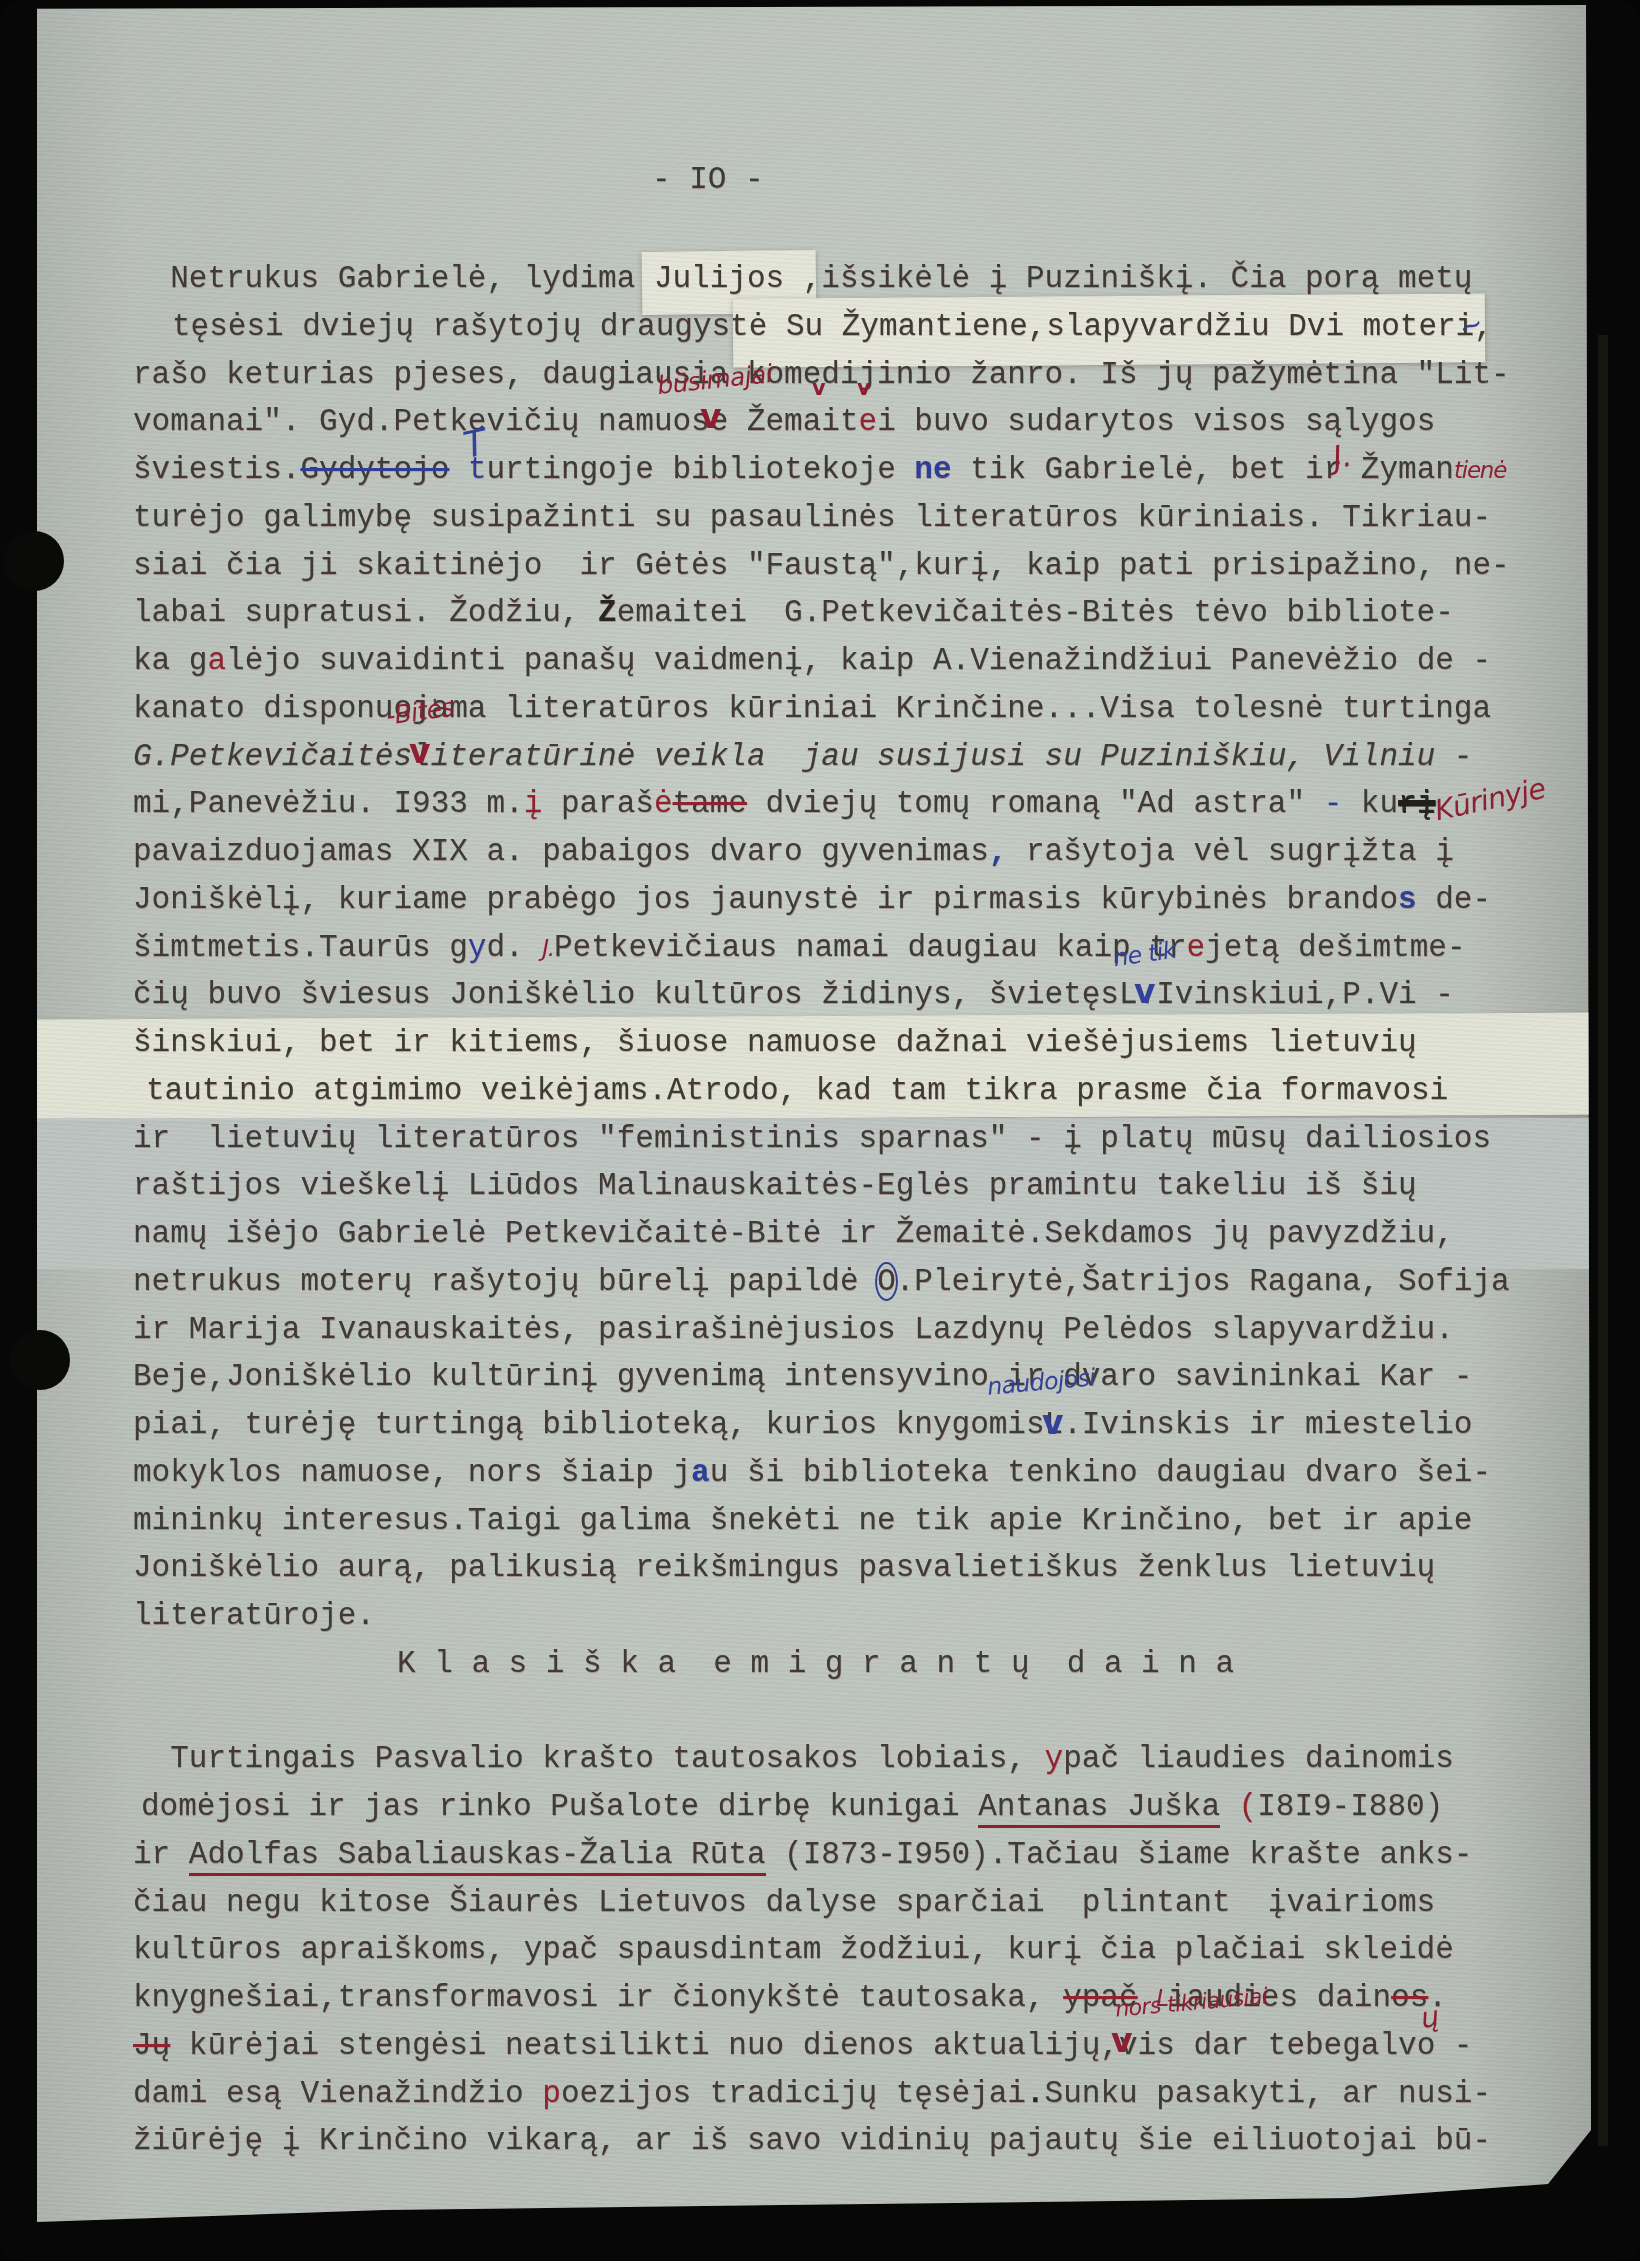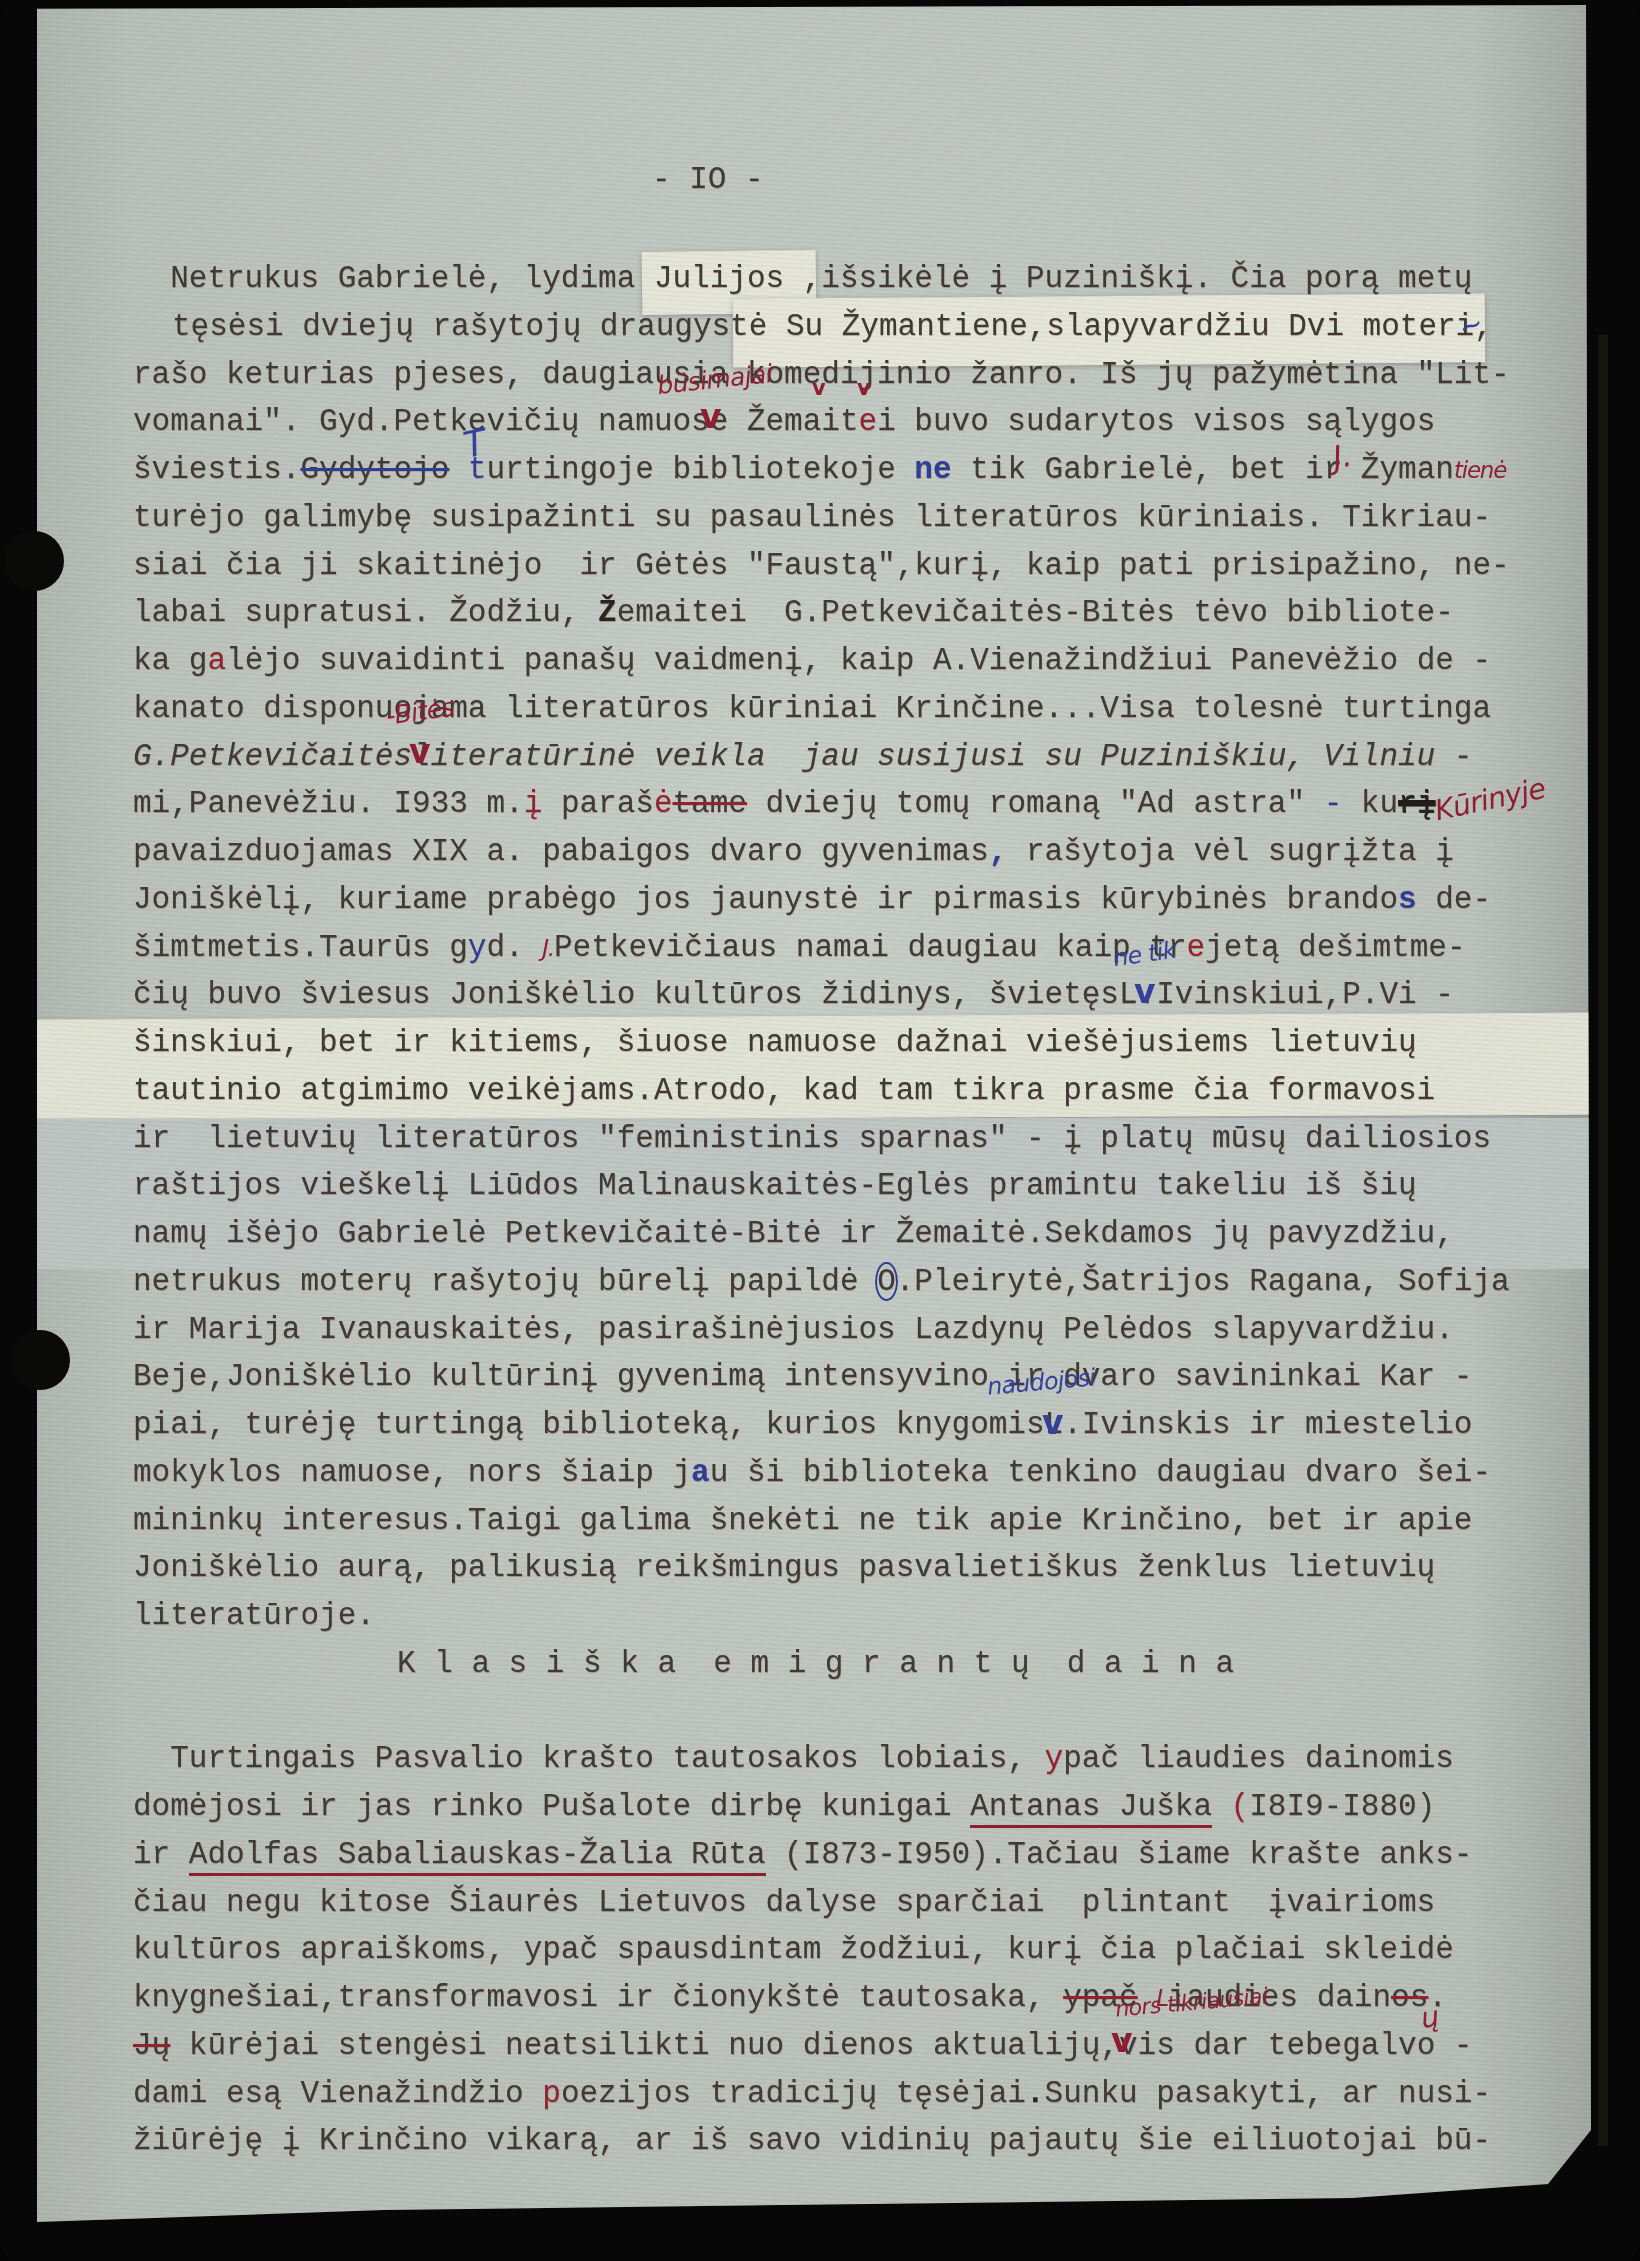--- a/index.html
+++ b/index.html
@@ -74,35 +74,35 @@
       <div class="tline" style="top: 334px;"><span class="seg seg-n">labai supratusi. Žodžiu, </span><span class="seg seg-bold">Ž</span><span class="seg seg-n">emaitei  G.Petkevičaitės-Bitės tėvo bibliote-</span></div>
       <div class="tline" style="top: 382px;"><span class="seg seg-n">ka g</span><span class="seg seg-red">a</span><span class="seg seg-n">lėjo suvaidinti panašų vaidmenį, kaip A.Vienažindžiui Panevėžio de -</span></div>
       <div class="tline" style="top: 430px;"><span class="seg seg-n">kanato disponuojama literatūros kūriniai Krinčine...Visa tolesnė turtinga</span></div>
       <div class="tline" style="top: 478px; font-style: italic;"><span class="seg seg-n">G.Petkevičaitės</span><span class="seg seg-n">literatūrinė veikla  jau susijusi su Puziniškiu, Vilniu -</span></div>
       <div class="tline" style="top: 525px;"><span class="seg seg-n">mi,Panevėžiu. I933 m.</span><span class="seg seg-red">į</span><span class="seg seg-n"> paraš</span><span class="seg seg-red">ė</span><span class="seg seg-rstrike">tame</span><span class="seg seg-n"> dviejų tomų romaną "Ad astra" </span><span class="seg seg-blue">- </span><span class="seg seg-n">ku</span><span class="seg seg-kstrike">rį</span></div>
       <div class="tline" style="top: 573px;"><span class="seg seg-n">pavaizduojamas XIX a. pabaigos dvaro gyvenimas</span><span class="seg seg-bluebold">,</span><span class="seg seg-n"> rašytoja vėl sugrįžta į</span></div>
       <div class="tline" style="top: 621px;"><span class="seg seg-n">Joniškėlį, kuriame prabėgo jos jaunystė ir pirmasis kūrybinės brando</span><span class="seg seg-bluebold">s</span><span class="seg seg-n"> de-</span></div>
       <div class="tline" style="top: 669px;"><span class="seg seg-n">šimtmetis.Taurūs g</span><span class="seg seg-blue">y</span><span class="seg seg-n">d. </span><span class="seg seg-rhand">J.</span><span class="seg seg-n">Petkevičiaus namai daugiau kaip tr</span><span class="seg seg-red">e</span><span class="seg seg-n">jetą dešimtme-</span></div>
       <div class="tline" style="top: 716px;"><span class="seg seg-n">čių buvo šviesus Joniškėlio kultūros židinys, švietęs</span><span class="seg seg-n">L.Ivinskiui,P.Vi -</span></div>
       <div class="tline" style="top: 764px;"><span class="seg seg-n">šinskiui, bet ir kitiems, šiuose namuose dažnai viešėjusiems lietuvių</span></div>
-      <div class="tline" style="top: 812px;"><span class="seg seg-n">tautinio atgimimo veikėjams.Atrodo, kad tam tikra prasme čia formavosi</span></div>
+      <div class="tline" style="top: 812px; margin-left: 13px;"><span class="seg seg-n">tautinio atgimimo veikėjams.Atrodo, kad tam tikra prasme čia formavosi</span></div>
       <div class="tline" style="top: 860px;"><span class="seg seg-n">ir  lietuvių literatūros "feministinis sparnas" - į platų mūsų dailiosios</span></div>
       <div class="tline" style="top: 907px;"><span class="seg seg-n">raštijos vieškelį Liūdos Malinauskaitės-Eglės pramintu takeliu iš šių</span></div>
       <div class="tline" style="top: 955px;"><span class="seg seg-n">namų išėjo Gabrielė Petkevičaitė-Bitė ir Žemaitė.Sekdamos jų pavyzdžiu,</span></div>
       <div class="tline" style="top: 1003px;"><span class="seg seg-n">netrukus moterų rašytojų būrelį papildė </span><span class="seg seg-bcircle">O</span><span class="seg seg-n">.Pleirytė,Šatrijos Ragana, Sofija</span></div>
       <div class="tline" style="top: 1051px;"><span class="seg seg-n">ir Marija Ivanauskaitės, pasirašinėjusios Lazdynų Pelėdos slapyvardžiu.</span></div>
       <div class="tline" style="top: 1098px;"><span class="seg seg-n">Beje,Joniškėlio kultūrinį gyvenimą intensyvino ir dvaro savininkai Kar -</span></div>
       <div class="tline" style="top: 1146px;"><span class="seg seg-n">piai, turėję turtingą biblioteką, kurios knygomis</span><span class="seg seg-n">L.Ivinskis ir miestelio</span></div>
       <div class="tline" style="top: 1194px;"><span class="seg seg-n">mokyklos namuose, nors šiaip j</span><span class="seg seg-bluebold">a</span><span class="seg seg-n">u ši biblioteka tenkino daugiau dvaro šei-</span></div>
       <div class="tline" style="top: 1242px;"><span class="seg seg-n">mininkų interesus.Taigi galima šnekėti ne tik apie Krinčino, bet ir apie</span></div>
       <div class="tline" style="top: 1289px;"><span class="seg seg-n">Joniškėlio aurą, palikusią reikšmingus pasvalietiškus ženklus lietuvių</span></div>
       <div class="tline" style="top: 1337px; text-align: right;"><span class="seg seg-n">literatūroje.</span></div>
       <div class="tline" style="top: 1385px; left: 264px;"><span class="seg seg-n">K l a s i š k a  e m i g r a n t ų  d a i n a</span></div>
       <div class="tline" style="top: 1480px;"><span class="seg seg-n">  Turtingais Pasvalio krašto tautosakos lobiais, </span><span class="seg seg-red">y</span><span class="seg seg-n">pač</span><span class="seg seg-n"> liaudies dainomis</span></div>
-      <div class="tline" style="top: 1528px;"><span class="seg seg-n">domėjosi ir jas rinko Pušalote dirbę kunigai </span><span class="seg seg-runder">Antanas Juška</span><span class="seg seg-n"> </span><span class="seg seg-red">(</span><span class="seg seg-n">I8I9-I880)</span></div>
+      <div class="tline" style="top: 1528px; margin-left: 8px;"><span class="seg seg-n">domėjosi ir jas rinko Pušalote dirbę kunigai </span><span class="seg seg-runder">Antanas Juška</span><span class="seg seg-n"> </span><span class="seg seg-red">(</span><span class="seg seg-n">I8I9-I880)</span></div>
       <div class="tline" style="top: 1576px;"><span class="seg seg-n">ir </span><span class="seg seg-runder">Adolfas Sabaliauskas-Žalia Rūta</span><span class="seg seg-n"> (I873-I950).Tačiau šiame krašte anks-</span></div>
       <div class="tline" style="top: 1624px;"><span class="seg seg-n">čiau negu kitose Šiaurės Lietuvos dalyse sparčiai  plintant  įvairioms</span></div>
       <div class="tline" style="top: 1671px;"><span class="seg seg-n">kultūros apraiškoms, ypač spausdintam žodžiui, kurį čia plačiai skleidė</span></div>
       <div class="tline" style="top: 1719px;"><span class="seg seg-n">knygnešiai,transformavosi ir čionykštė tautosaka, </span><span class="seg seg-rstrike">ypač</span><span class="seg seg-n"> </span><span class="seg seg-rhand">L</span><span class="seg seg-n">iaudies dain</span><span class="seg seg-rstrike">os</span><span class="seg seg-n">.</span></div>
       <div class="tline" style="top: 1767px;"><span class="seg seg-rstrike">Jų</span><span class="seg seg-n"> kūrėjai stengėsi neatsilikti nuo dienos aktualijų,</span><span class="seg seg-n">vis dar tebegalvo -</span></div>
       <div class="tline" style="top: 1815px;"><span class="seg seg-n">dami esą Vienažindžio </span><span class="seg seg-red">p</span><span class="seg seg-n">oezijos tradicijų tęsėjai</span><span class="seg seg-bold">.</span><span class="seg seg-n">Sunku pasakyti, ar nusi-</span></div>
       <div class="tline" style="top: 1862px;"><span class="seg seg-n">žiūrėję į Krinčino vikarą, ar iš savo vidinių pajautų šie eiliuotojai bū-</span></div>
     </div>
   <div id="annotation-layer">
       <span class="hand ink-red" style="left: 657px; top: 365px; font-size: 25px; transform: rotate(-6deg);">būsimajai</span>

